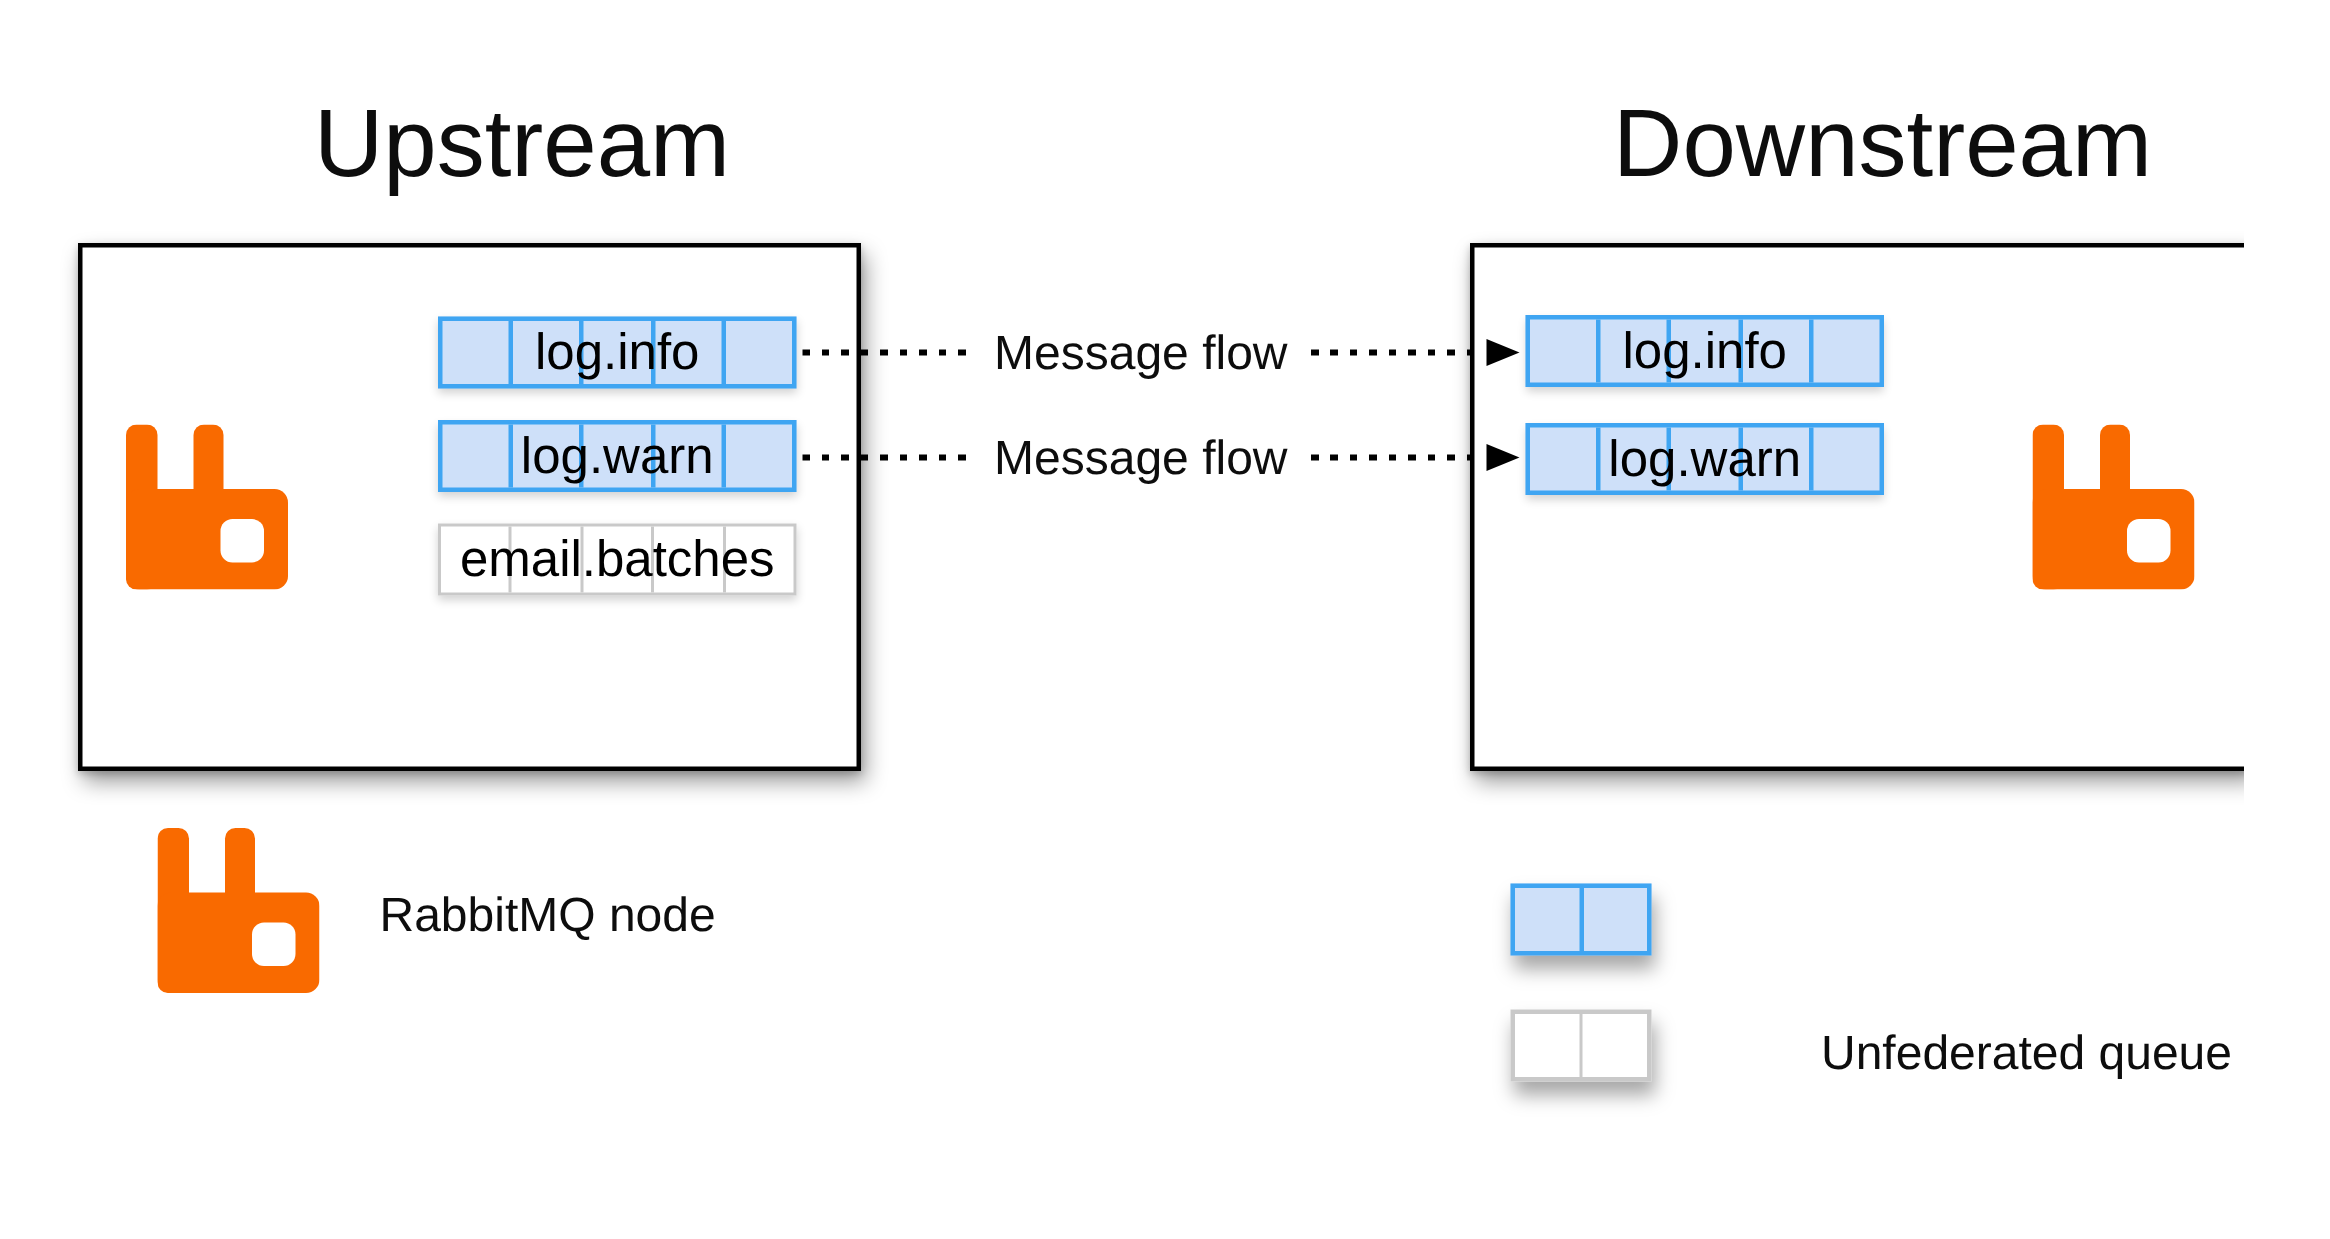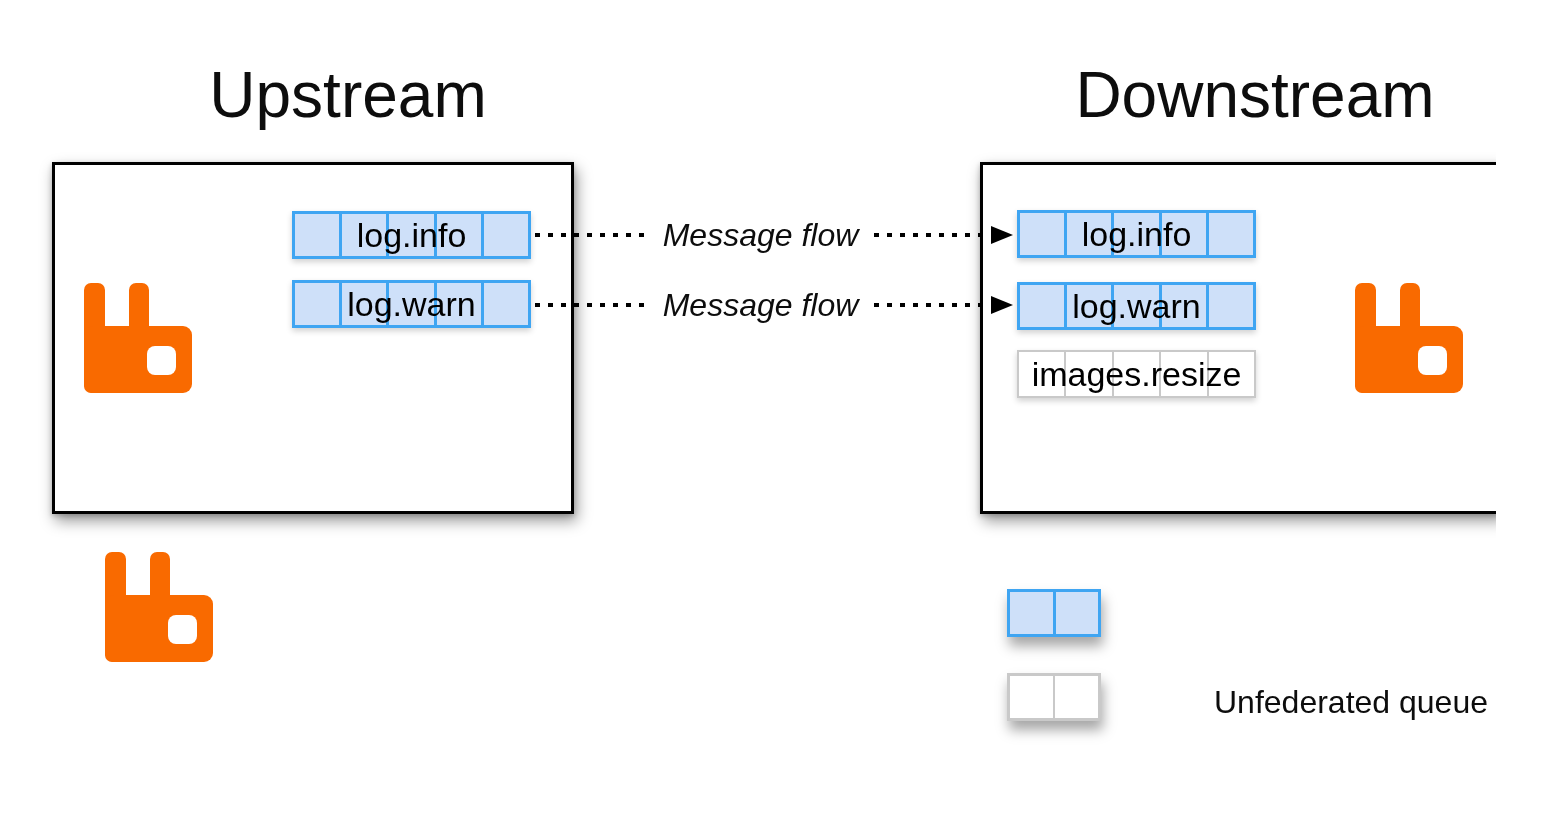--- a/index.html
+++ b/index.html
@@ -44,21 +44,21 @@
   .queue-label{
     position:absolute;inset:0;display:flex;align-items:center;justify-content:center;
     font-size:34px;color:#000;white-space:nowrap;
   }
   .q-u1{left:292px;top:211px;} .q-u2{left:292px;top:280px;} .q-u3{left:292px;top:349px;}
   .q-d1{left:1017px;top:210px;} .q-d2{left:1017px;top:282px;} .q-d3{left:1017px;top:350px;}
 
   
   .flow{
     position:absolute;left:535px;width:478px;height:40px;
-    display:flex;align-items:center;font-style:italic;
+    display:flex;align-items:center;
   }
   .flow-1{top:215px;} .flow-2{top:285px;}
   .dots{flex:1;height:4px;background:repeating-linear-gradient(to right,#000 0 5px,transparent 5px 13px);}
   .flow-label{font-size:32px;padding:0 16px;white-space:nowrap;color:#0d0d0d;}
   .arrowhead{
     width:0;height:0;margin-left:5px;
     border-left:22px solid #000;border-top:9px solid transparent;border-bottom:9px solid transparent;
   }
 
   
@@ -121,50 +121,50 @@
   <div class="queue federated q-u2">
     <div class="queue-frame">
       <div class="cell"></div>
         <div class="cell"></div>
         <div class="cell"></div>
         <div class="cell"></div>
         <div class="cell"></div>
     </div>
     <div class="queue-label">log.warn</div>
   </div>
+  <div class="queue unfederated q-u3">
+    <div class="queue-frame">
+      <div class="cell"></div>
+        <div class="cell"></div>
+        <div class="cell"></div>
+        <div class="cell"></div>
+        <div class="cell"></div>
+    </div>
+    <div class="queue-label">email.batches</div>
+  </div>
 
   <div class="queue federated q-d1">
     <div class="queue-frame">
       <div class="cell"></div>
         <div class="cell"></div>
         <div class="cell"></div>
         <div class="cell"></div>
         <div class="cell"></div>
     </div>
     <div class="queue-label">log.info</div>
   </div>
   <div class="queue federated q-d2">
     <div class="queue-frame">
       <div class="cell"></div>
         <div class="cell"></div>
         <div class="cell"></div>
         <div class="cell"></div>
         <div class="cell"></div>
     </div>
     <div class="queue-label">log.warn</div>
-  </div>
-  <div class="queue unfederated q-d3">
-    <div class="queue-frame">
-      <div class="cell"></div>
-        <div class="cell"></div>
-        <div class="cell"></div>
-        <div class="cell"></div>
-        <div class="cell"></div>
-    </div>
-    <div class="queue-label">images.resize</div>
   </div>
 
   <div class="flow flow-1">
     <div class="dots"></div>
     <div class="flow-label">Message flow</div>
     <div class="dots"></div>
     <div class="arrowhead"></div>
   </div>
   <div class="flow flow-2">
     <div class="dots"></div>
@@ -174,20 +174,21 @@
   </div>
 
   <div class="rabbit rabbit-legend">
     <svg viewBox="0 0 108 110" aria-hidden="true">
       <rect x="0" y="0" width="21" height="110" rx="7" fill="currentColor"></rect>
       <rect x="45" y="0" width="20" height="58" rx="7" fill="currentColor"></rect>
       <rect x="0" y="43" width="108" height="67" rx="9" fill="currentColor"></rect>
       <rect x="63" y="63" width="29" height="29" rx="8" fill="#ffffff"></rect>
     </svg>
   </div>
+  <div class="legend-label ll-node">RabbitMQ node</div>
 
   <div class="swatch swatch-fed">
     <div class="cell"></div>
       <div class="cell"></div>
   </div>
 
   <div class="swatch swatch-unfed">
     <div class="cell"></div>
       <div class="cell"></div>
   </div>

